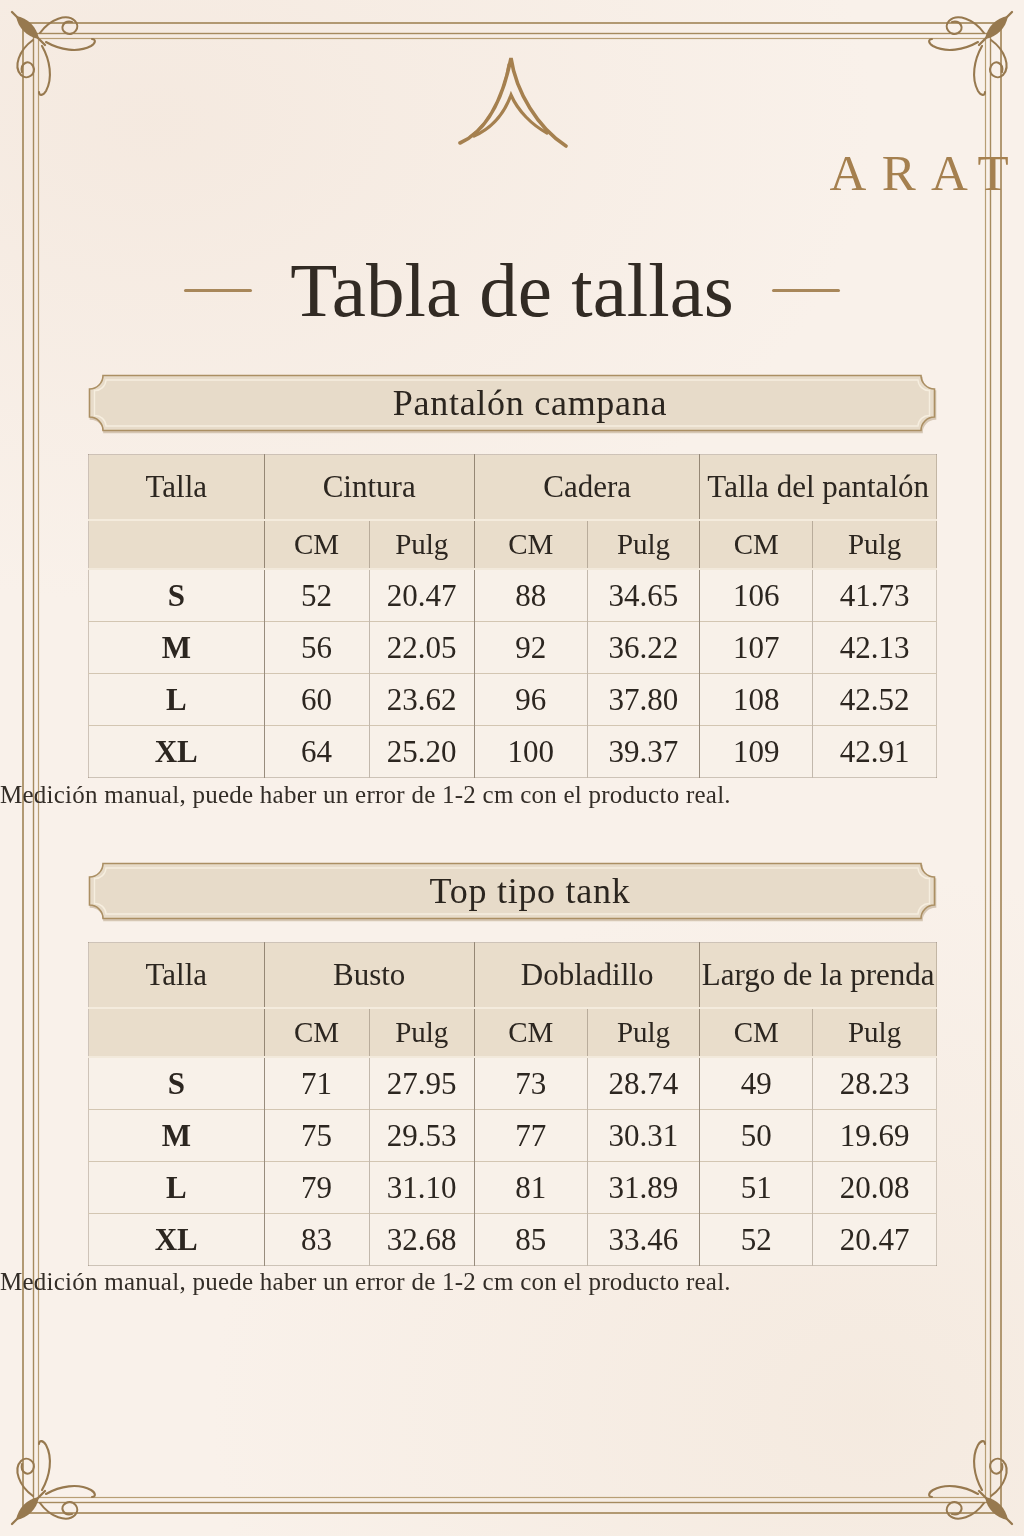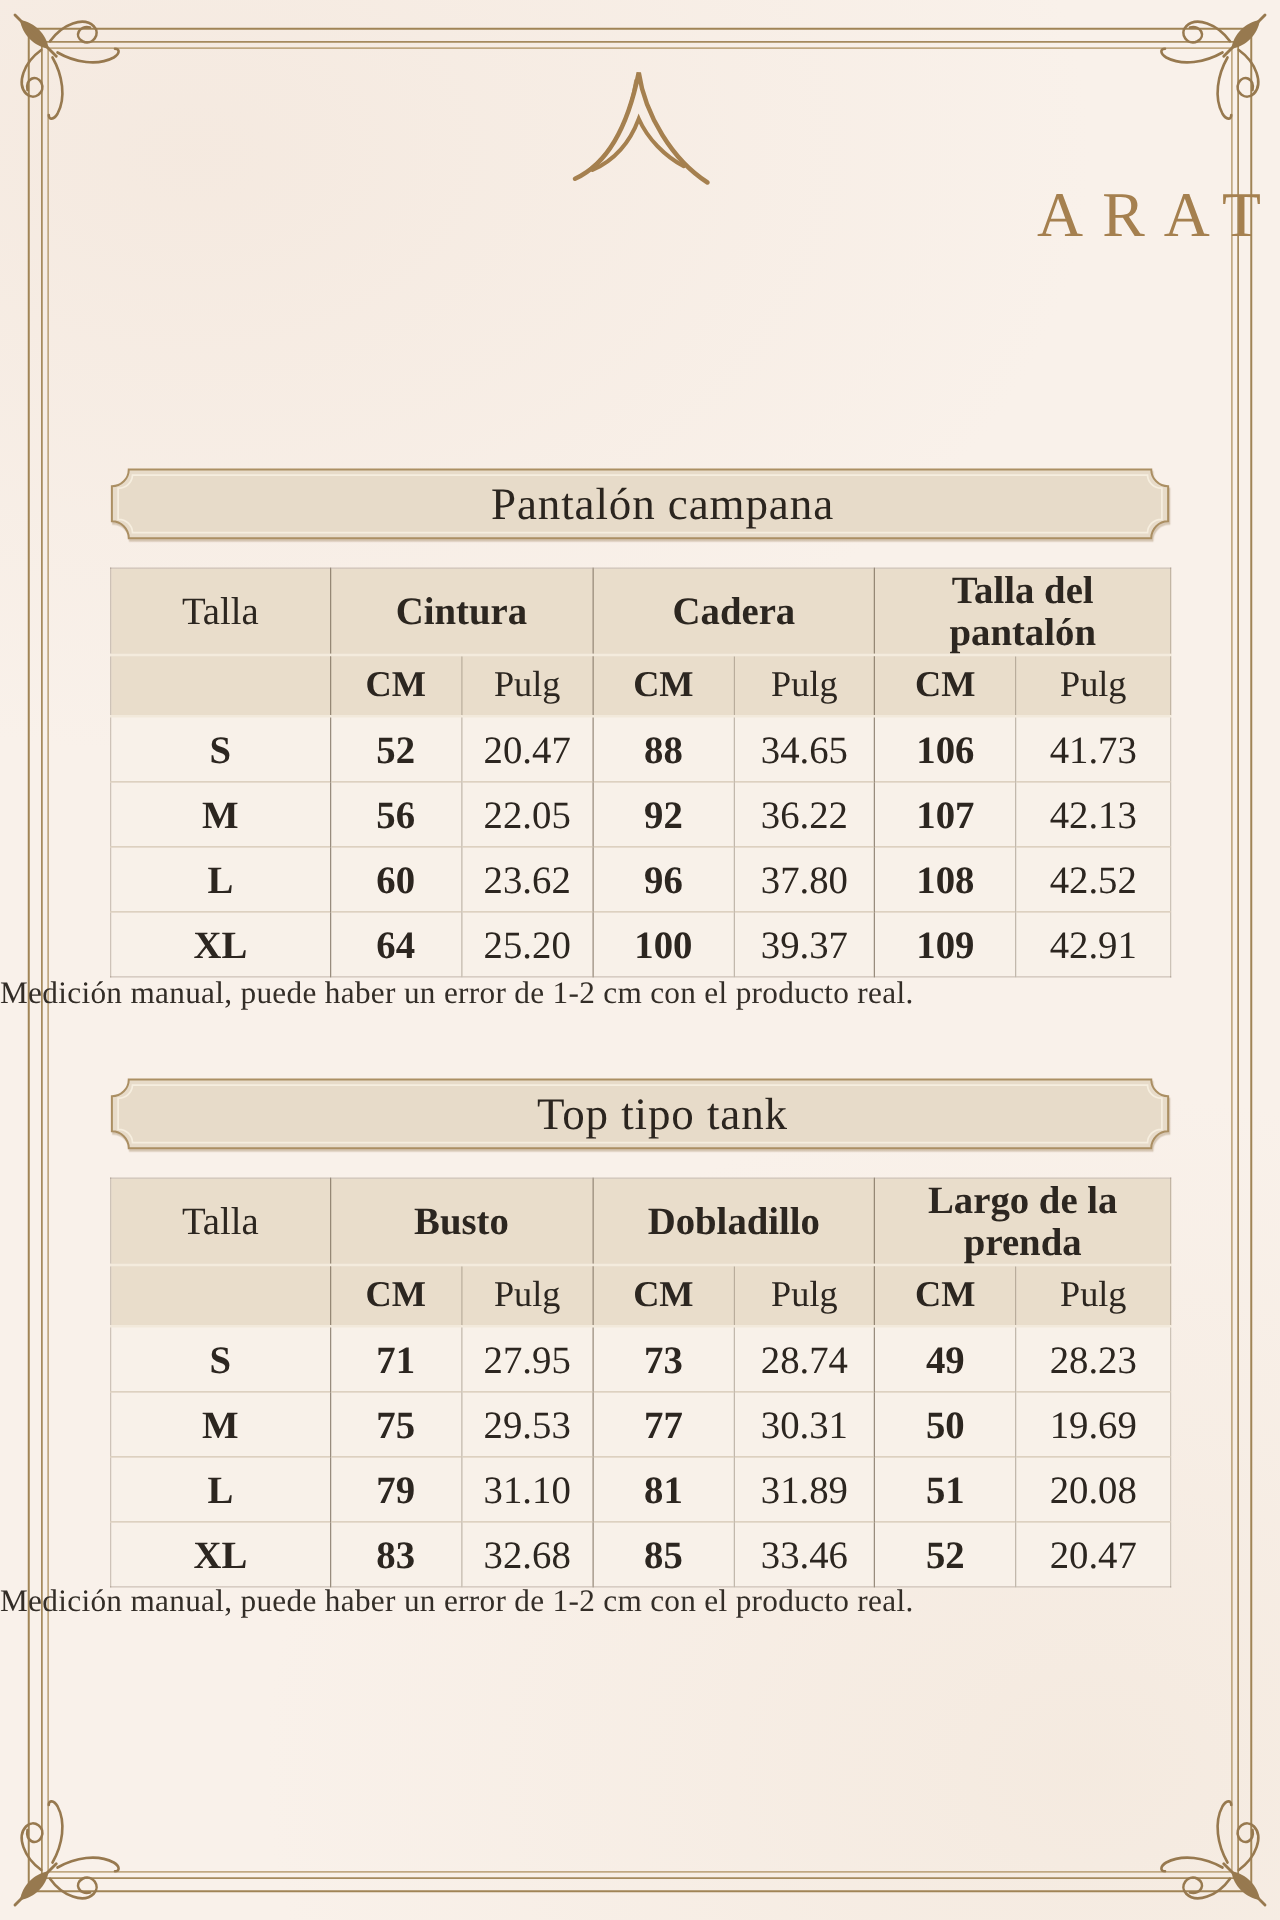--- a/index.html
+++ b/index.html
@@ -45,21 +45,21 @@
     position:absolute;left:88px;width:849px;
     border-collapse:collapse;table-layout:fixed;
     font-size:31px;color:#2c2620;
     border:1px solid rgba(125,110,92,.35);
   }
   .size-table th,.size-table td{padding:0;text-align:center;font-weight:normal;vertical-align:middle;}
   .size-table tr.h1 th{background:#e9ddcb;height:64px;font-size:31px;line-height:1.1;border-bottom:2px solid #f4ebdd;}
   .size-table tr.h2 th{background:#e9ddcb;height:47px;font-size:29px;border-bottom:2px solid #f2e9db;}
   .size-table tr.d td{background:#f8f1e9;height:51px;}
   .size-table tr.d + tr.d td{border-top:1px solid #d3c6b2;}
-  .size-table .grp-start{border-left:1px solid rgba(120,105,88,.75);font-weight:bold;}
+  .size-table .grp-start{border-left:1px solid rgba(120,105,88,.75);}
   .size-table .unit-start{border-left:1px solid rgba(120,105,88,.42);}
   .size-table td.size-c{font-weight:bold;}
 
   .note{
     position:absolute;left:0;width:100%;text-align:left;
     font-size:25px;color:#332d27;letter-spacing:.01em;
   }
 </style>
 </head>
 <body>
@@ -91,20 +91,25 @@
 
   <svg class="logo" width="124" height="100" viewBox="0 0 124 100" aria-hidden="true">
     <g fill="none" stroke="#a5804f" stroke-linecap="round">
       <path d="M10,93 C32,83 51,58 61,8 C66,42 88,78 116,96" stroke-width="3.6"></path>
       <path d="M58,14 C52,52 36,74 20,86" stroke-width="1.2" opacity=".8"></path>
       <path d="M24,86 C42,78 54,64 61,45 C68,61 82,75 97,83" stroke-width="3.2"></path>
     </g>
   </svg>
   <div class="brand">ARAT</div>
 
+  <div class="title-row">
+    <span class="title-dash"></span>
+    <h1 class="page-title">Tabla de tallas</h1>
+    <span class="title-dash"></span>
+  </div>
 
   <div class="banner" style="top:374px;">
     <svg width="848" height="58" viewBox="0 0 848 58" aria-hidden="true">
       <path d="M15 1.5 H833 A13.5 13.5 0 0 0 846.5 15 V43 A13.5 13.5 0 0 0 833 56.5 H15 A13.5 13.5 0 0 0 1.5 43 V15 A13.5 13.5 0 0 0 15 1.5 Z" fill="#e7dbc9" stroke="#ab8f63" stroke-width="1.6"></path>
       <path d="M18 6 H830 A11 11 0 0 0 841.5 16.5 V41.5 A11 11 0 0 0 830 52 H18 A11 11 0 0 0 6.5 41.5 V16.5 A11 11 0 0 0 18 6 Z" fill="none" stroke="#f6eedf" stroke-width="1.4"></path>
     </svg>
     <div class="banner-label">Pantalón campana</div>
   </div>
 
   <table class="size-table" style="top:454px;">

